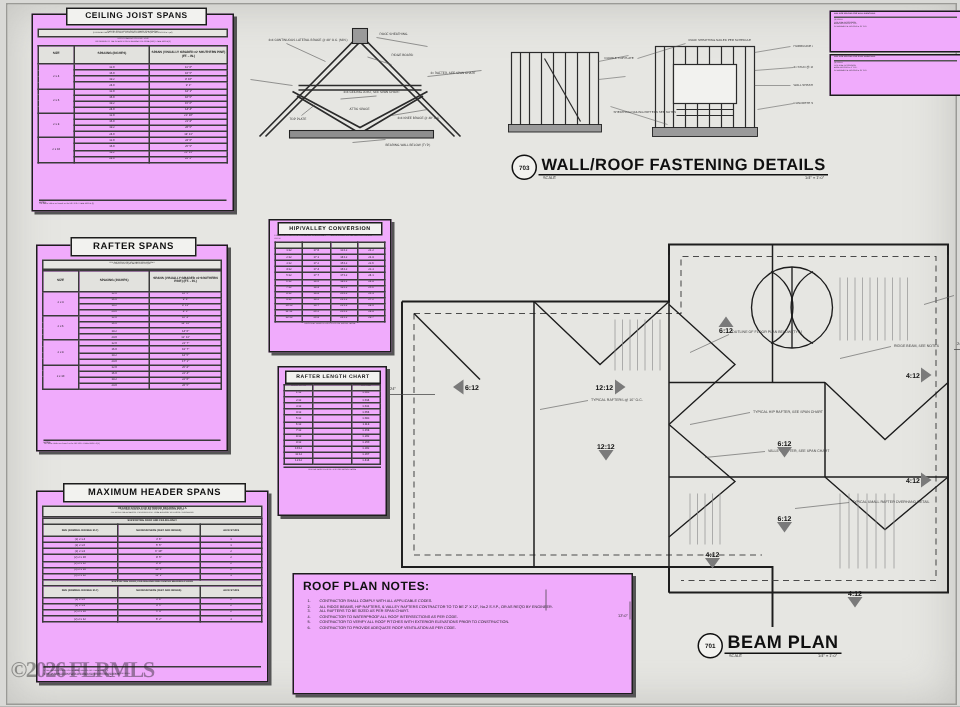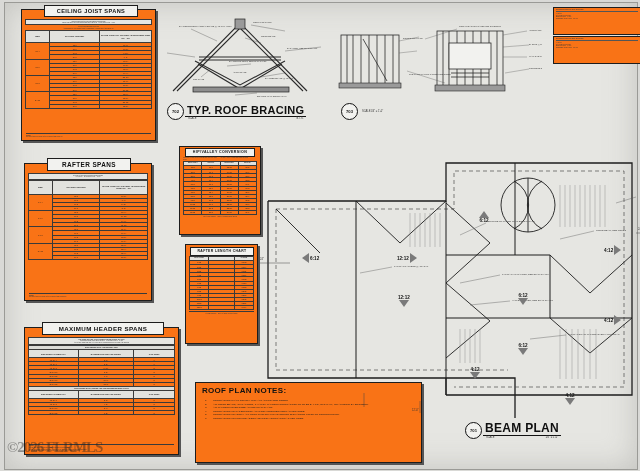--- a/index.html
+++ b/index.html
@@ -1,20 +1,20 @@
 <!DOCTYPE html>
 <html><head>
 <meta charset="utf-8">
 <style>
   html,body{margin:0;padding:0;background:#7d7d7d;}
   body{width:640px;height:471px;overflow:hidden;font-family:"Liberation Sans",sans-serif;}
   #sheet{position:relative;width:640px;height:471px;background:#d9d9d6;overflow:hidden;}
   #paper{position:absolute;left:4px;top:2px;width:632px;height:466px;background:#e6e6e2;
          border:1px solid #9a9a96;box-shadow:inset 0 0 30px rgba(160,160,155,.5);}
-  .blk{position:absolute;background:#f97316;border:1px solid #1d1d1d;box-shadow:2px 2px 0 #555;}
+  .blk{position:absolute;background:#f0abfc;border:1px solid #1d1d1d;box-shadow:2px 2px 0 #555;}
   .ttl{font-weight:bold;text-align:center;letter-spacing:.4px;color:#111;}
   .micro{font-size:1.3px;line-height:1.7px;color:#3a3a3a;}
   .tbl{width:100%;border-collapse:collapse;table-layout:fixed;}
   .tbl td,.tbl th{border:.4px solid #3a3a3a;font-size:1.9px;line-height:2.4px;
       text-align:center;color:#222;padding:0;height:3.1px;overflow:hidden;}
   .tbl th{background:#e2e2de;font-weight:bold;font-size:2.1px;}
   .bandrow td{background:#dcdcd8;font-size:1.7px;font-weight:bold;}
   .hdrbox{border:1px solid #1d1d1d;background:#f2f2ef;}
   .capwrap{position:absolute;display:flex;align-items:center;}
   .tagcirc{width:15px;height:15px;border-radius:50%;border:1.2px solid #111;
@@ -605,32 +605,20 @@
         <text x="96" y="30">RIDGE BOARD</text>
         <text x="122" y="42">2x RAFTER, SEE SPAN CHART</text>
         <text x="64" y="55">2x4 CEILING JOIST, SEE SPAN CHART</text>
         <text x="68" y="66">ATTIC SPACE</text>
         <text x="100" y="72">2x4 KNEE BRACE @ 48" O.C.</text>
         <text x="28" y="73">TOP PLATE</text>
         <text x="92" y="90">BEARING WALL BELOW (TYP.)</text>
       </g>
     </svg>
 
-    <div class="capwrap" style="left:162px;top:100px;">
-      <div class="tagcirc">
-          <span>702</span>
-        </div>
-      <div class="captxt">
-        <div class="capname">TYP. ROOF BRACING</div>
-        <div class="capscale">
-          <span>SCALE</span>
-          <span>N.T.S.</span>
-        </div>
-      </div>
-    </div>
 
     <svg style="position:absolute;left:332px;top:4px;width:205px;height:92px;" viewBox="0 0 205 92">
       <g stroke="#2b2b2b" fill="none" stroke-width=".8">
         <rect x="4" y="28" width="58" height="50"></rect>
         <path d="M10 28 L10 78 M16 28 L16 78 M24 28 L24 78 M32 28 L32 78 M40 28 L40 78 M48 28 L48 78 M56 28 L56 78"></path>
         <path d="M26 32 L50 74"></path>
         <rect x="100" y="24" width="66" height="56"></rect>
         <path d="M106 24 L106 80 M112 24 L112 80 M120 24 L120 80 M128 24 L128 80 M136 24 L136 80 M144 24 L144 80 M152 24 L152 80 M160 24 L160 80"></path>
         <rect x="112" y="36" width="42" height="26" fill="#f2f2ef"></rect>
         <path d="M114 66 L152 66 M114 70 L152 70"></path>
@@ -656,20 +644,21 @@
         <text x="72" y="68">SHEATHING NAILING PATTERN SEE NOTES</text>
         <text x="192" y="62">CONCRETE SLAB / FOUNDATION</text>
       </g>
     </svg>
 
     <div class="capwrap" style="left:336px;top:100px;">
       <div class="tagcirc">
           <span>703</span>
         </div>
       <div class="captxt">
+        <div class="capname">WALL/ROOF FASTENING DETAILS</div>
         <div class="capscale">
           <span>SCALE</span>
           <span>1/4" = 1'-0"</span>
         </div>
       </div>
     </div>
 
     <svg style="position:absolute;left:255px;top:140px;width:382px;height:275px;" viewBox="0 0 382 275">
 
       <g stroke="#1d1d1d" fill="none" stroke-width="1.3">

